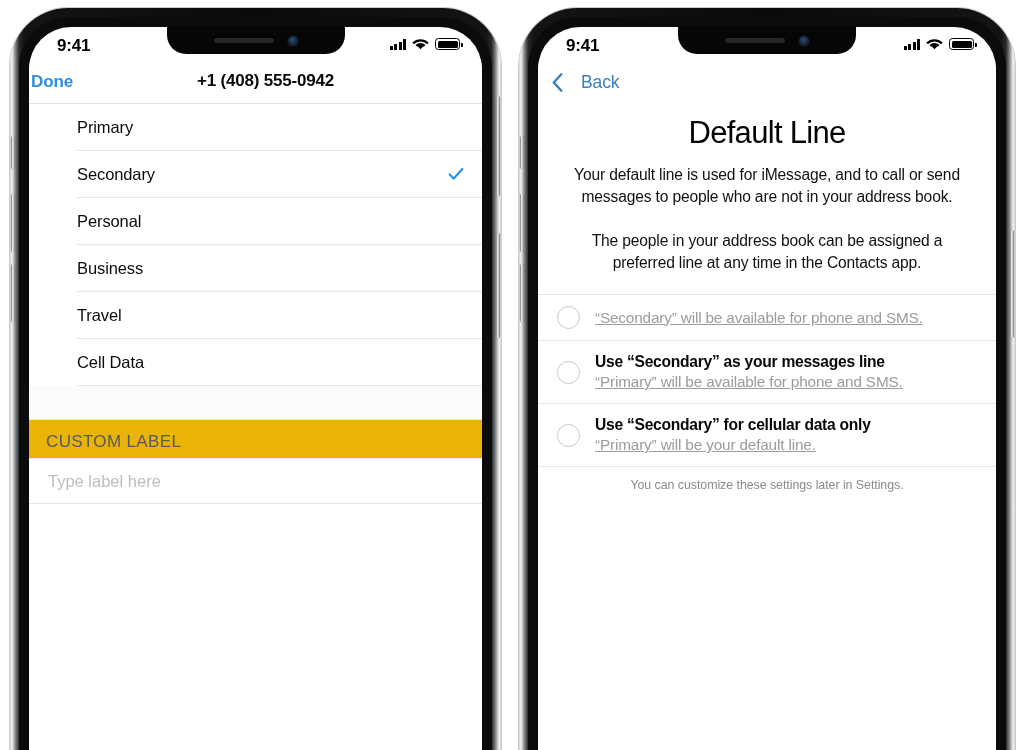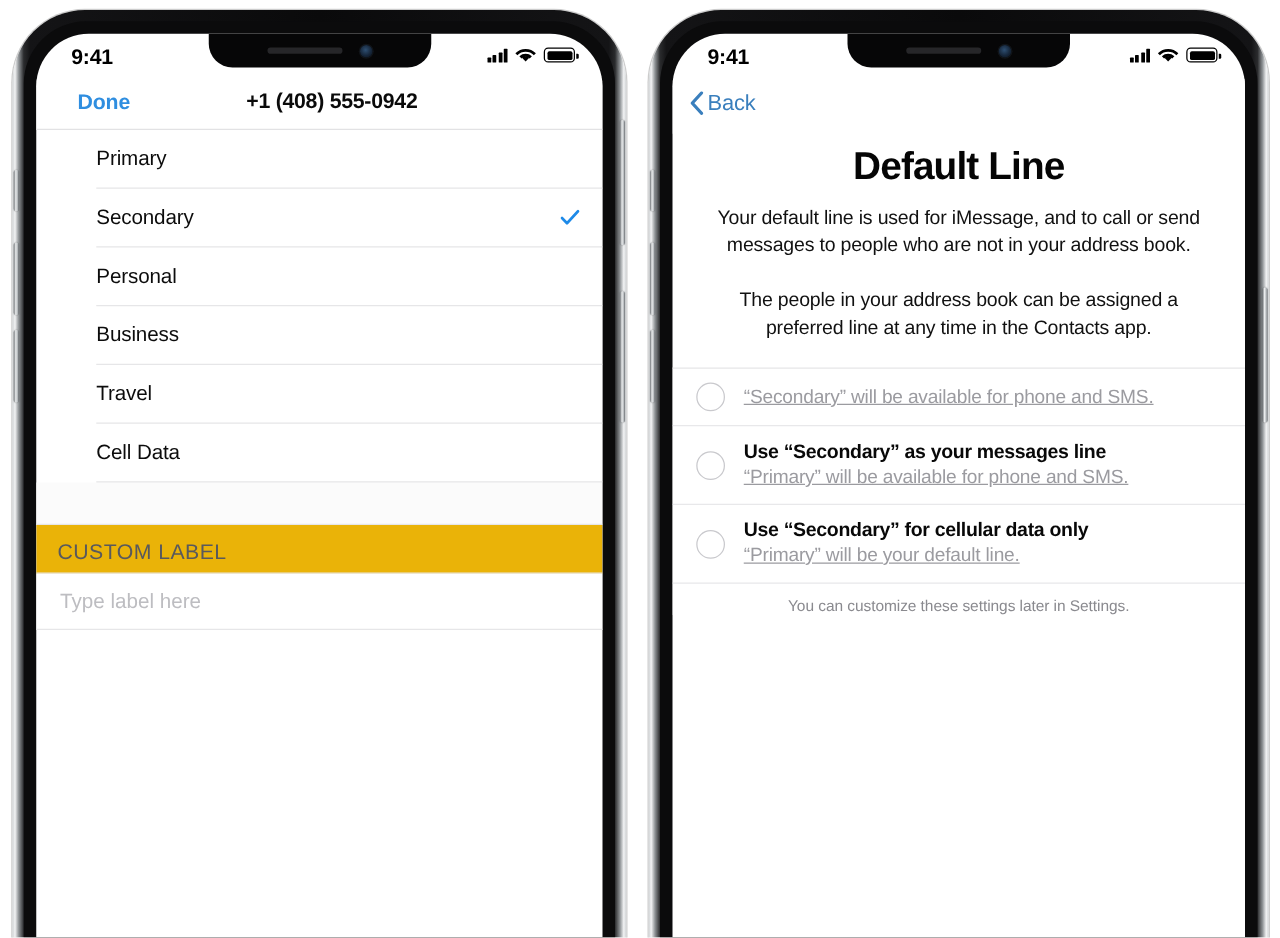--- a/index.html
+++ b/index.html
@@ -158,21 +158,21 @@
 
   
   .navbar {
     position: relative;
     height: 40px;
     background: #fff;
     border-bottom: 1px solid #e2e2e4;
   }
   .nav-done {
     position: absolute;
-    left: 33px;
+    left: 2px;
     top: 9px;
     font-size: 17px;
     font-weight: bold;
     color: #2f8ee0;
     letter-spacing: -0.1px;
   }
   .nav-title {
     position: absolute;
     left: 0; right: 0;
     top: 8px;
@@ -248,33 +248,33 @@
     position: relative;
     height: 44px;
     background: #fff;
   }
   .back-btn {
     position: absolute;
     left: 14px;
     top: 9px;
     display: flex;
     align-items: center;
-    gap: 3px;
+    gap: 18px;
   }
   .back-chev { width: 11px; height: 19px; display: block; }
   .back-label {
     font-size: 17.5px;
     color: #3a7fbd;
     letter-spacing: -0.1px;
   }
 
   .page-title {
     text-align: center;
     font-size: 31px;
-    font-weight: bold;
+    font-weight: normal;
     letter-spacing: -0.7px;
     color: #050505;
     margin: 8px 0 0 0;
   }
   .page-para {
     text-align: center;
     font-size: 15.6px;
     line-height: 22px;
     color: #111;
     margin: 13px 24px 0 24px;

